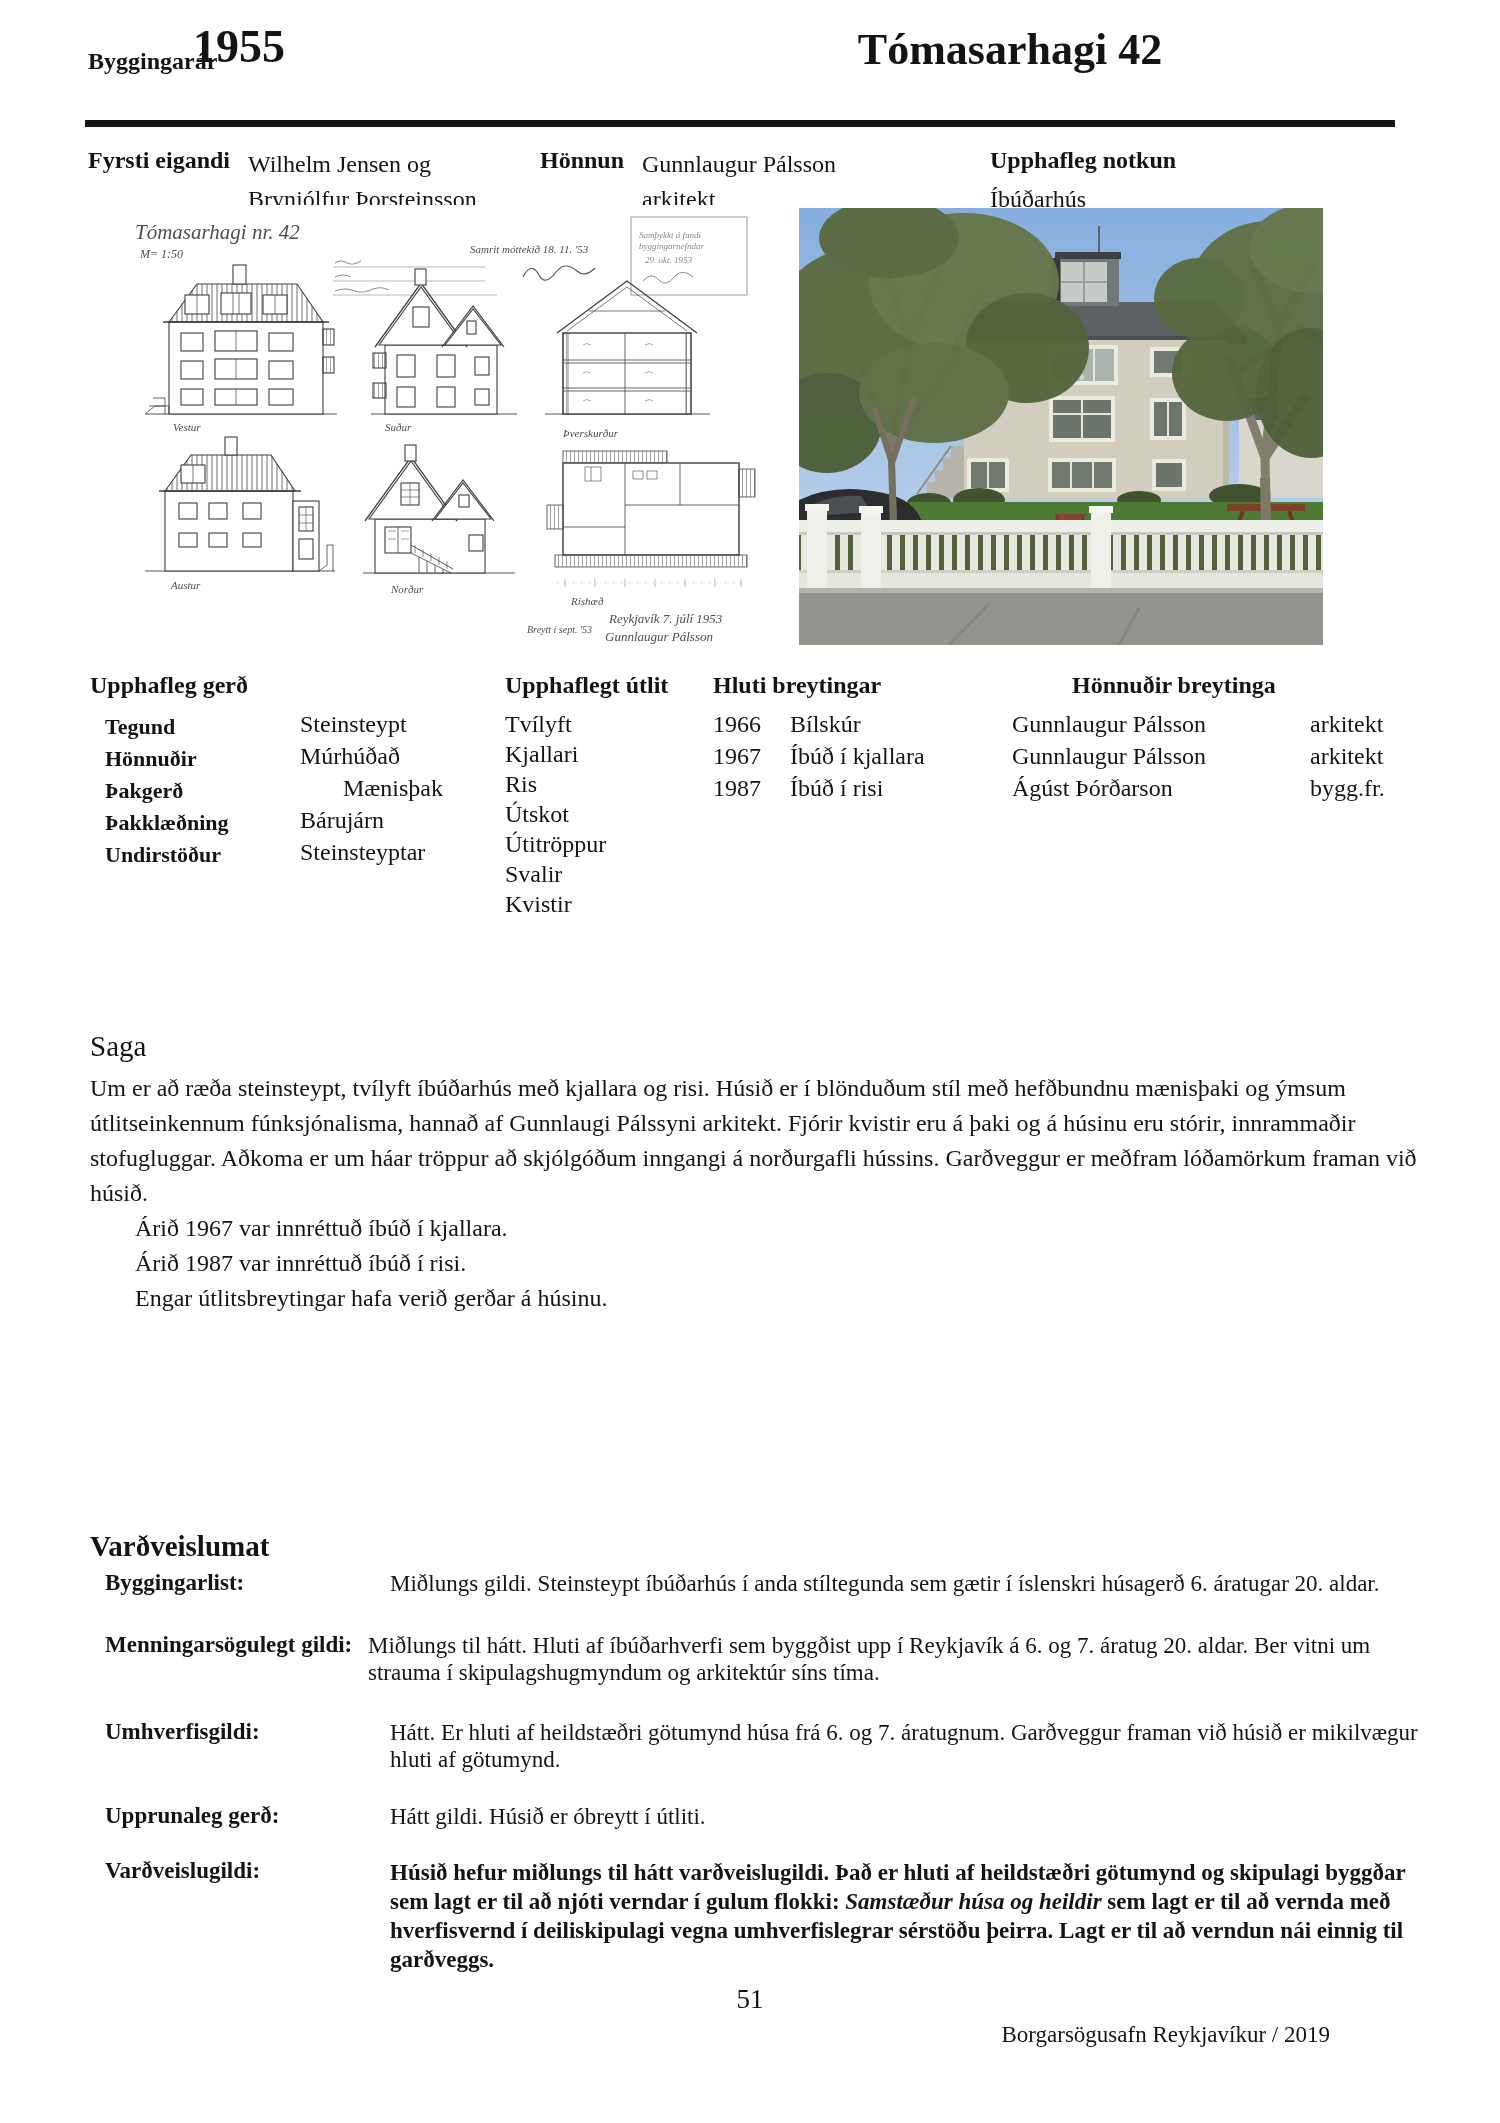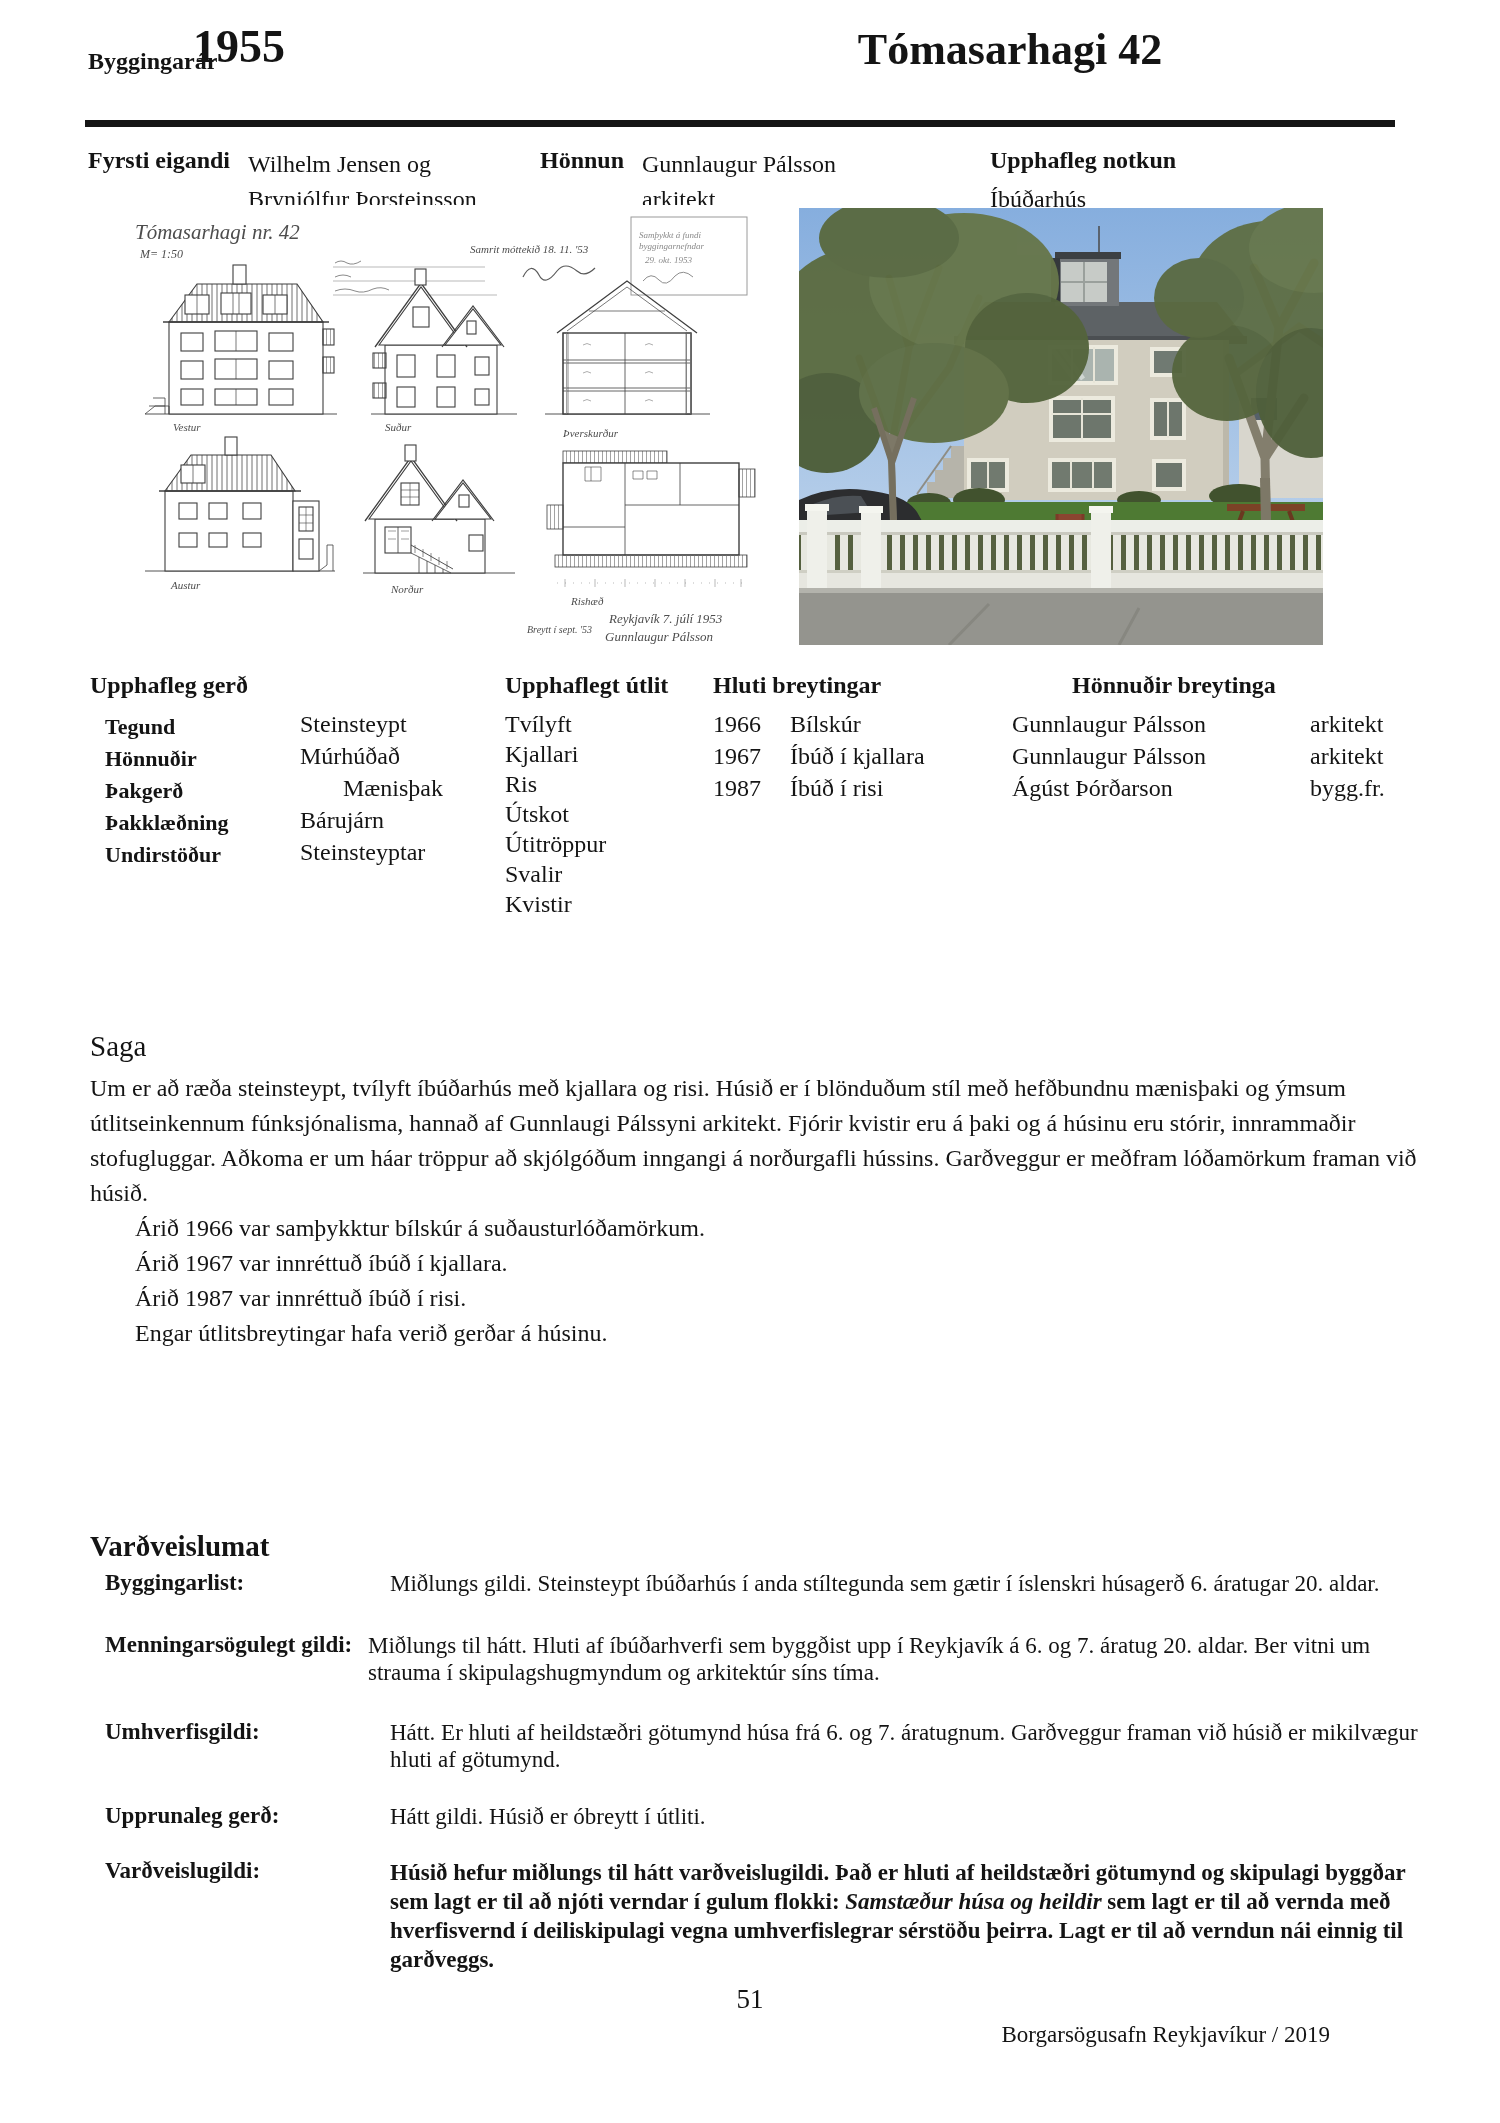--- a/index.html
+++ b/index.html
@@ -381,21 +381,20 @@
 <div class="abs spec-val" style="left:1012px;top:711px;">Gunnlaugur Pálsson</div>
 <div class="abs spec-val" style="left:1310px;top:711px;">arkitekt</div>
 <div class="abs spec-val" style="left:1012px;top:743px;">Gunnlaugur Pálsson</div>
 <div class="abs spec-val" style="left:1310px;top:743px;">arkitekt</div>
 <div class="abs spec-val" style="left:1012px;top:775px;">Ágúst Þórðarson</div>
 <div class="abs spec-val" style="left:1310px;top:775px;">bygg.fr.</div>
 
 <div class="abs saga-h">Saga</div>
 <div class="abs saga-body">
   <p>Um er að ræða steinsteypt, tvílyft íbúðarhús með kjallara og risi. Húsið er í blönduðum stíl með hefðbundnu mænisþaki og ýmsum útlitseinkennum fúnksjónalisma, hannað af Gunnlaugi Pálssyni arkitekt. Fjórir kvistir eru á þaki og á húsinu eru stórir, innrammaðir stofugluggar. Aðkoma er um háar tröppur að skjólgóðum inngangi á norðurgafli hússins. Garðveggur er meðfram lóðamörkum framan við húsið.</p>
-  <p class="ind">Árið 1966 var samþykktur bílskúr á suðausturlóðamörkum.</p>
   <p class="ind">Árið 1967 var innréttuð íbúð í kjallara.</p>
   <p class="ind">Árið 1987 var innréttuð íbúð í risi.</p>
   <p class="ind">Engar útlitsbreytingar hafa verið gerðar á húsinu.</p>
 </div>
 
 <div class="abs vm-h">Varðveislumat</div>
 
 <div class="abs vm-label" style="left:105px;top:1570px;">Byggingarlist:</div>
 <div class="abs vm-text" style="left:390px;top:1570px;">Miðlungs gildi. Steinsteypt íbúðarhús í anda stíltegunda sem gætir í íslenskri húsagerð 6. áratugar 20. aldar.</div>
 

